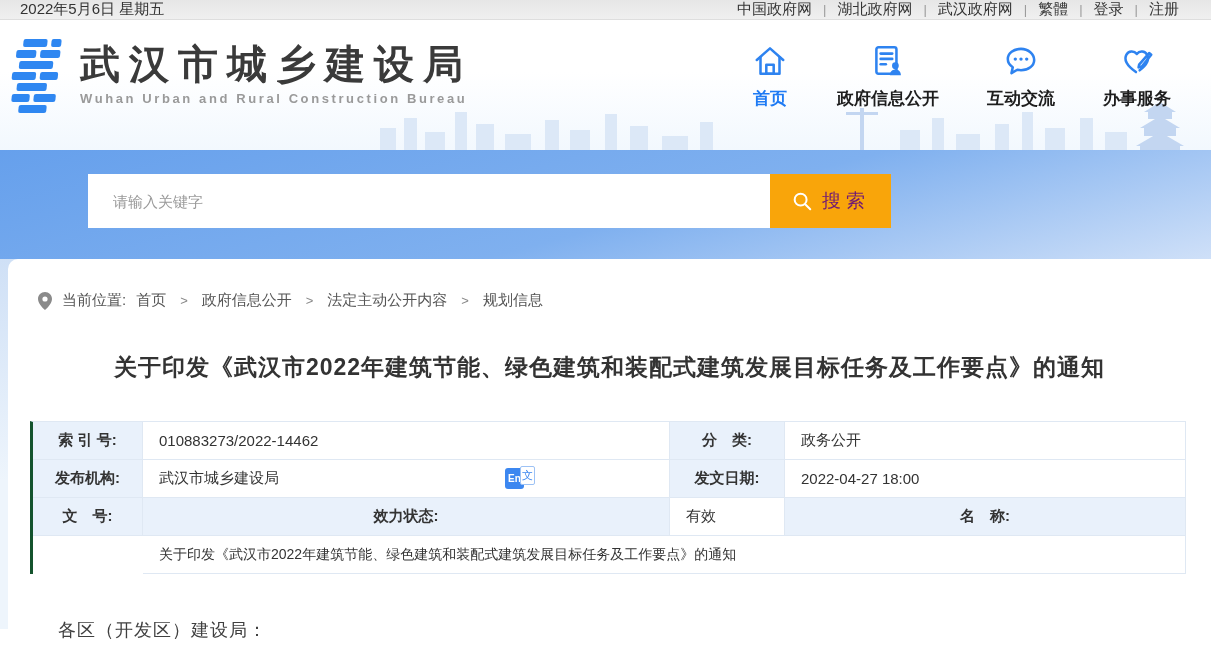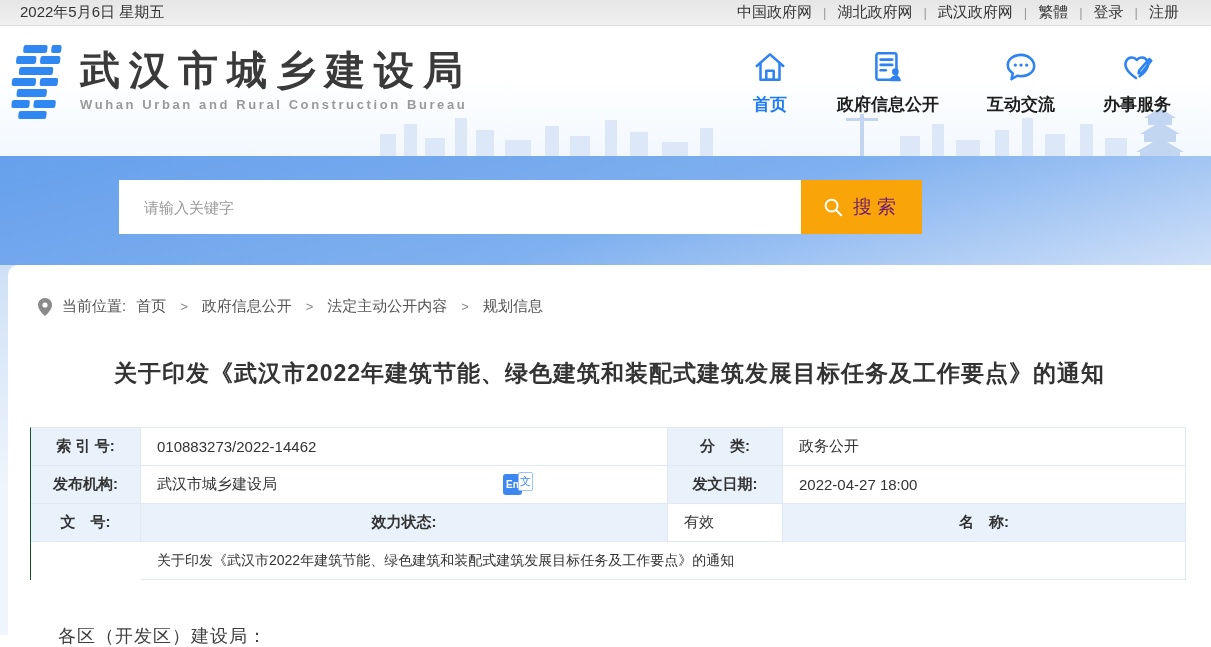--- a/index.html
+++ b/index.html
@@ -1,20 +1,20 @@
 <!DOCTYPE html>
 <html><head>
 <meta charset="utf-8">
 <style>
   * { margin:0; padding:0; box-sizing:border-box; }
   html,body { width:1211px; height:647px; overflow:hidden;
     font-family:"Liberation Sans","DejaVu Sans",sans-serif; background:#fff; }
 
   
-  .topbar { height:26px; background:linear-gradient(180deg,#e6e6e6,#f0f0f0);
+  .topbar { height:20px; background:linear-gradient(180deg,#e6e6e6,#f0f0f0);
     border-bottom:1px solid #dedede; display:flex; justify-content:space-between;
     align-items:center; padding:0 21px 0 20px; font-size:15px; color:#333; }
   .topbar-links { display:flex; align-items:center; }
   .topbar-links a { color:#333; text-decoration:none; padding:0 11px; cursor:pointer;text-align:center; }
   .topbar-links .sep { color:#9a9a9a; font-size:13px; }
 
   
   .masthead { height:130px; position:relative;
     background:linear-gradient(180deg,#ffffff 40%,#f2f8fe); overflow:hidden; }
   .skyline { position:absolute; left:0; bottom:0; width:1211px; height:62px; pointer-events:none; }
@@ -24,21 +24,21 @@
   .site-name { font-size:40px; font-weight:bold; color:#3a3a3a; letter-spacing:9px; line-height:1.1; }
   .site-name-en { font-size:13px; font-weight:bold; color:#9a9a9a; letter-spacing:2.6px; margin-top:5px; }
   .main-nav { position:absolute; right:16px; top:20px; display:flex; }
   .nav-item { text-align:center; cursor:pointer; padding:0 24px; }
   .nav-item .nav-ico { height:40px; display:flex; align-items:flex-end; justify-content:center; }
   .nav-item .nav-label { display:block; margin-top:7px; font-size:17px; font-weight:bold; color:#1d1d1d; }
   .nav-item.active .nav-label { color:#1f7bf4; }
 
   
   .banner { height:109px; background:linear-gradient(165deg,#66a0ec 0%,#7fb0ef 55%,#cfe0f8 100%); }
-  .search-row { display:flex; padding-top:24px; margin-left:119px; width:803px; }
+  .search-row { display:flex; padding-top:24px; margin-left:88px; width:803px; }
   .search-input { flex:1; height:54px; border:none; outline:none; padding:0 25px;
     font-size:15px; color:#333; background:#fff; }
   .search-input::placeholder { color:#999; }
   .search-btn { width:121px; height:54px; background:#f9a50a; border:none; color:#701a75;
     font-size:19px; letter-spacing:5px; display:flex; align-items:center;
     justify-content:center; gap:9px; cursor:pointer; }
 
   
   .content-bg { height:370px; background:linear-gradient(180deg,#cfe0f6,#eef5fc 60%); }
   .panel { margin-left:8px; height:370px; background:#fff; border-radius:10px 0 0 0; }
@@ -48,21 +48,21 @@
   .breadcrumb .pin { margin-right:10px; display:flex; }
   .breadcrumb a { color:#555; text-decoration:none; cursor:pointer; padding:0 14px; }
   .breadcrumb a:first-of-type { padding-left:10px; }
   .breadcrumb .gt { color:#888; font-size:13px; }
 
   .article-title { text-align:center; margin-top:42px; font-size:23px; font-weight:bold;
     color:#333; letter-spacing:1px; }
 
   .meta-table { margin:38px 25px 0 22px; display:grid;
     grid-template-columns:110px 527px 115px 1fr;
-    border-top:1px solid #dfe8f3; border-left:1px solid #14532d; }
+    border-top:1px solid #dfe8f3; border-left:3px solid #14532d; }
   .cell { min-height:38px; display:flex; align-items:center; font-size:15px; color:#333;
     border-right:1px solid #dfe8f3; border-bottom:1px solid #dfe8f3; background:#fff; }
   .cell.lab { background:#e9f1fb; justify-content:center; font-weight:bold; }
   .cell.val { padding:0 16px; }
   .cell.span3 { grid-column:2 / 5; font-size:14px; }
   .trans-icon { display:flex; align-items:center; margin-left:auto; margin-right:118px;
     cursor:pointer; position:relative; }
   .trans-en { width:19px; height:21px; background:#3c87f0; border-radius:3px; color:#fff;
     font-size:10px; font-weight:bold; display:flex; align-items:center; justify-content:center; }
   .trans-zh { width:15px; height:19px; background:#fff; border:1px solid #9dc2f5;

